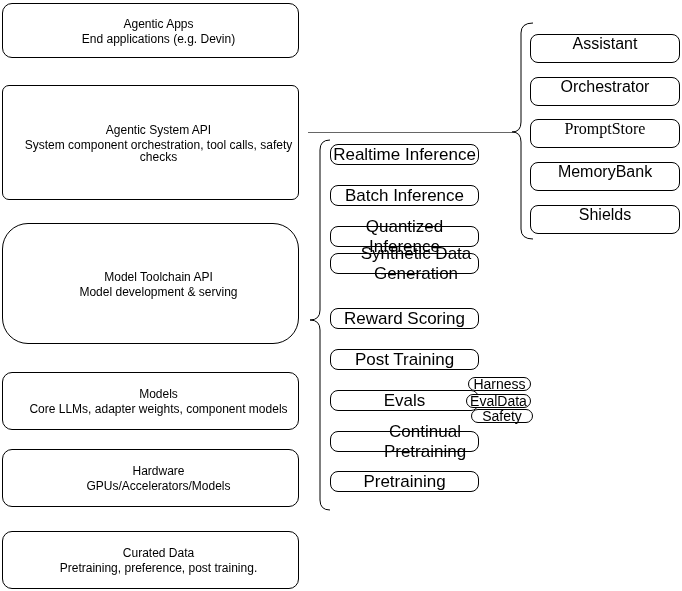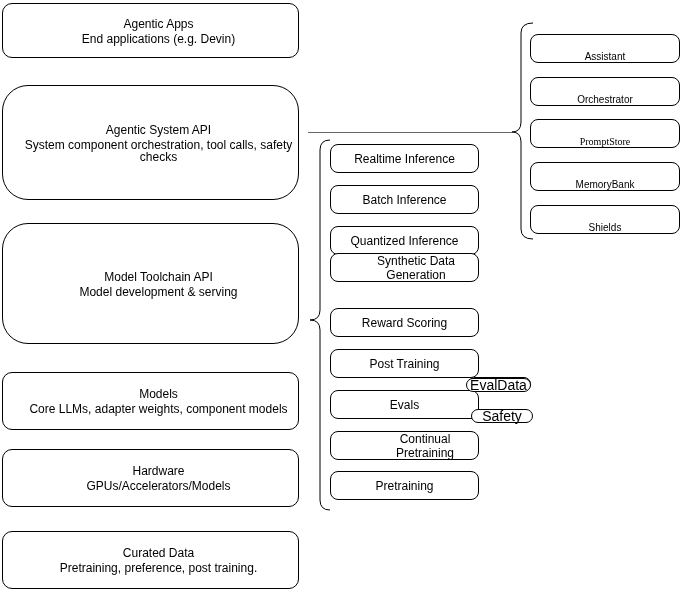--- a/index.html
+++ b/index.html
@@ -10,30 +10,30 @@
   }
   .overlay{position:absolute;left:0;top:0;width:682px;height:591px;pointer-events:none;}
   .node{
     position:absolute;left:2px;width:297px;background:#ffffff;border:1px solid #000000;
     display:flex;flex-direction:column;align-items:center;justify-content:center;
     text-align:center;gap:2px;padding-left:16px;
   }
   .node .title{font-size:12px;line-height:14px;}
   .node .subtitle{font-size:12px;line-height:12px;}
   .mnode{
-    position:absolute;left:330px;width:149px;height:29px;background:#ffffff;
+    position:absolute;left:330px;width:149px;height:21px;background:#ffffff;
     border:1px solid #000000;border-radius:8px;
     display:flex;align-items:center;justify-content:center;
-    font-size:12px;text-align:center;
+    font-size:17px;text-align:center;
   }
   .rnode{
     position:absolute;left:530px;width:150px;height:29px;background:#ffffff;
     border:1px solid #000000;border-radius:8px;
-    display:flex;align-items:flex-end;justify-content:center;
-    font-size:10px;text-align:center;
+    display:flex;align-items:flex-start;justify-content:center;
+    font-size:16px;text-align:center;
   }
   .pill{
     position:absolute;background:#ffffff;border:1px solid #000000;border-radius:999px;
     display:flex;align-items:center;justify-content:center;
     font-size:14px;line-height:11px;z-index:3;text-align:center;
   }
   .mnode,.rnode{z-index:2;}
   .node{z-index:2;}
 </style>
 </head>
@@ -45,21 +45,21 @@
     <line x1="308" y1="132.5" x2="512" y2="132.5" stroke-width="1" fill="none" stroke="#666666"></line>
     <path d="M330 140 Q320 140 320 150 L320 310 Q320 320 310 320 Q320 320 320 330 L320 500 Q320 510 330 510" stroke-width="1" fill="none" stroke="#000000"></path>
     <path d="M533 23 Q521 23 521 33 L521 122 Q521 132 512 132 Q521 132 521 142 L521 229 Q521 239 533 239" stroke-width="1" fill="none" stroke="#000000"></path>
   </svg>
 
   <div class="node" style="top:3px;height:55px;border-radius:10px;">
     <div class="title">Agentic Apps</div>
     <div class="subtitle">End applications (e.g. Devin)</div>
   </div>
 
-  <div class="node" style="top:85px;height:115px;border-radius:26px;">
+  <div class="node" style="top:85px;height:115px;border-radius:7px;">
     <div class="title">Agentic System API</div>
     <div class="subtitle">System component orchestration, tool calls, safety checks</div>
   </div>
 
   <div class="node" style="top:223px;height:121px;border-radius:26px;">
     <div class="title">Model Toolchain API</div>
     <div class="subtitle">Model development &amp; serving</div>
   </div>
 
   <div class="node" style="top:372px;height:58px;border-radius:10px;">
@@ -101,21 +101,21 @@
   <div class="mnode" style="top:431px;padding-left:41px;">
     <span>Continual Pretraining</span>
   </div>
   <div class="mnode" style="top:471px;">
     <span>Pretraining</span>
   </div>
 
   <div class="pill" style="left:468px;top:377px;width:63px;height:14px;">
     <span>Harness</span>
   </div>
-  <div class="pill" style="left:466px;top:378px;width:65px;height:14px;">
+  <div class="pill" style="left:466px;top:394px;width:65px;height:14px;">
     <span>EvalData</span>
   </div>
   <div class="pill" style="left:471px;top:409px;width:62px;height:14px;">
     <span>Safety</span>
   </div>
 
   <div class="rnode" style="top:34px;">
     <span>Assistant</span>
   </div>
   <div class="rnode" style="top:77px;">

